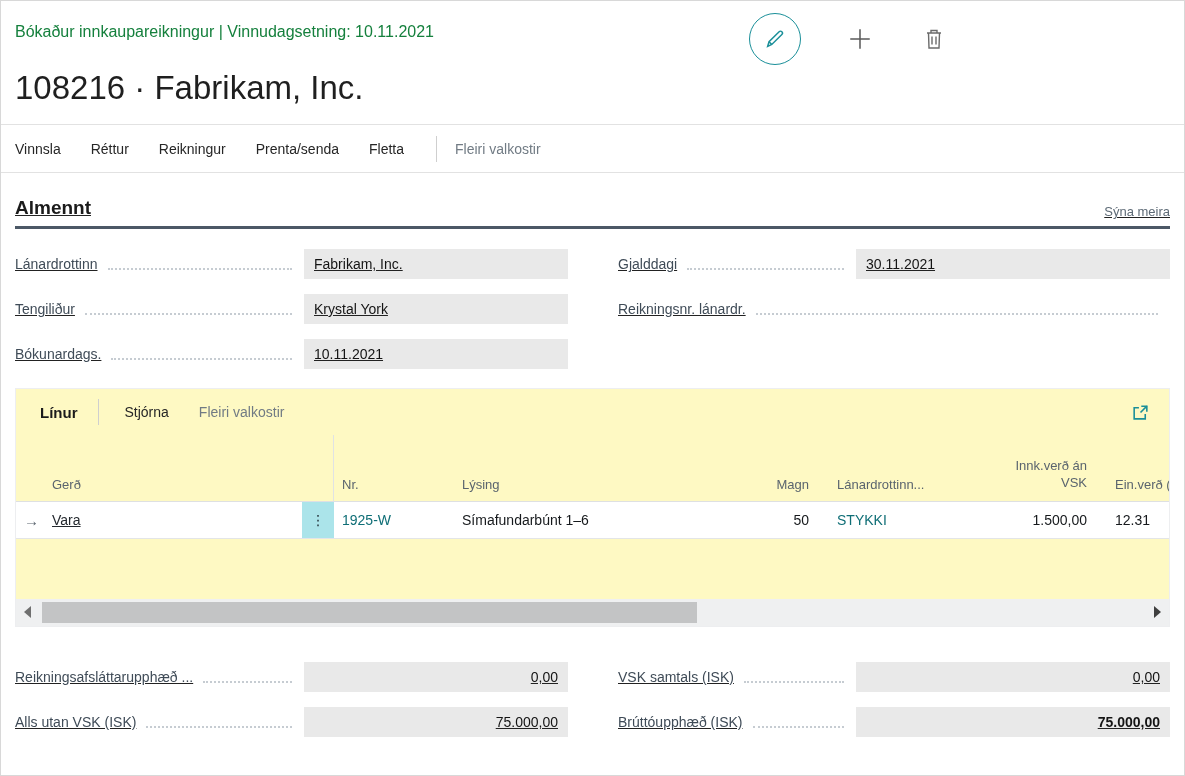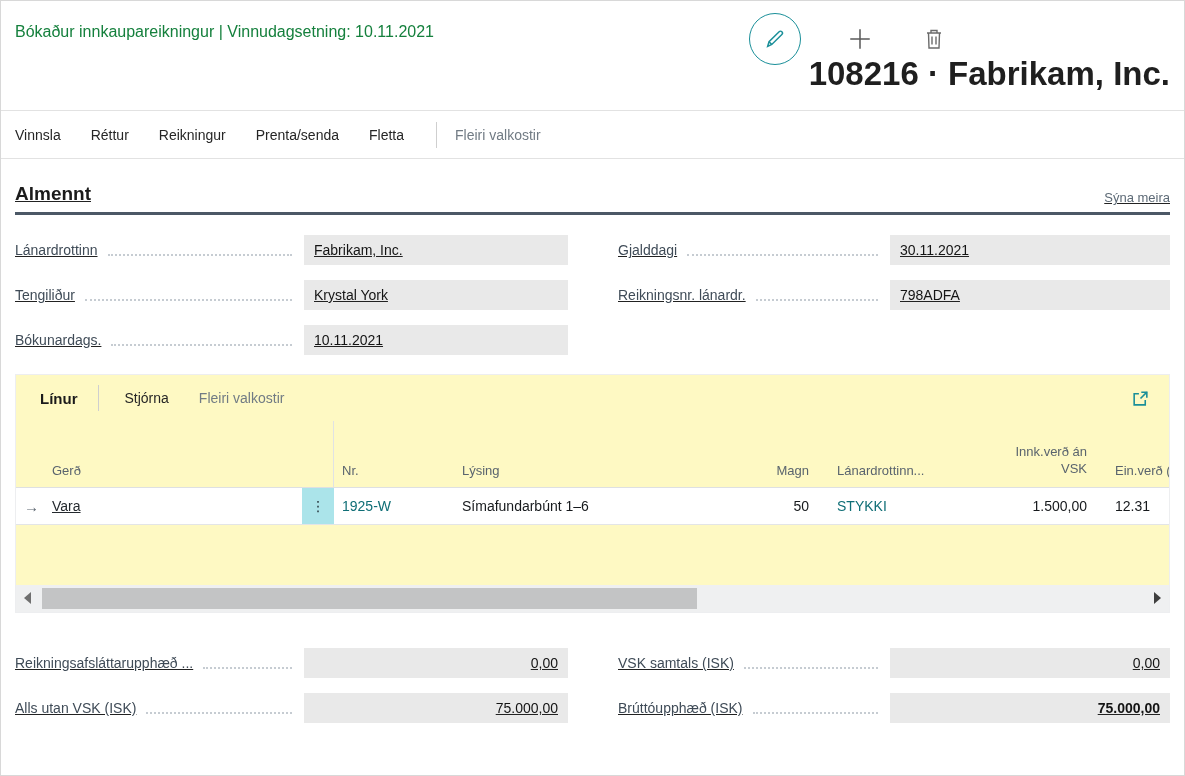--- a/index.html
+++ b/index.html
@@ -5,42 +5,42 @@
   html,body{margin:0;padding:0;background:#fff;}
   .frame{width:1185px;height:776px;box-sizing:border-box;border:1px solid #d8d8d8;background:#fff;
          font-family:"Liberation Sans",sans-serif;position:relative;overflow:hidden;color:#222;}
   
   .hdr{padding:22px 14px 0 14px;position:relative;}
   .caption{font-size:16px;color:#15803d;}
   .actions{position:absolute;top:12px;left:748px;display:flex;align-items:center;gap:44px;}
   .circle-btn{width:50px;height:50px;border:1px solid #1a8f99;border-radius:50%;display:flex;
               align-items:center;justify-content:center;cursor:pointer;background:#fff;}
   .icon-btn{width:30px;height:30px;display:flex;align-items:center;justify-content:center;cursor:pointer;}
-  .page-title{margin-top:14px;font-size:33px;font-weight:700;color:#1f1f1f;text-align:right;}
+  .page-title{margin-top:28px;font-size:33px;font-weight:400;color:#1f1f1f;}
   
   .menubar{margin-top:17px;border-top:1px solid #e2e2e2;border-bottom:1px solid #e2e2e2;height:47px;
            display:flex;align-items:center;padding-left:14px;}
   .mi{font-size:14px;color:#262626;margin-right:30px;cursor:pointer;white-space:nowrap;}
   .mdiv{width:1px;height:26px;background:#cfcfcf;margin:0 18px 0 2px;}
   .mi.more{color:#717b84;}
   
   .sec{padding:0 14px;text-decoration:underline;}
   .sec-head{display:flex;justify-content:space-between;align-items:flex-end;margin-top:24px;}
   .sec-title{font-size:19px;font-weight:bold;color:#1b1b1b;}
   .show-more{font-size:13px;color:#5d6a76;cursor:pointer;}
   .sec-rule{height:3px;background:#4c5866;margin-top:7px;}
   .fields{display:flex;gap:50px;margin-top:20px;}
   .fcol{width:553px;}
   .fcol.right{width:552px;}
   .frow{display:flex;align-items:center;height:30px;margin-bottom:15px;}
   .flabel{font-size:14px;color:#3f4b57;white-space:nowrap;}
   .leader{flex:1;min-width:6px;border-bottom:2px dotted #c6ccd2;margin:10px 12px 0 10px;height:0;align-self:center;}
   .fbox{width:264px;background:#e9e9e9;height:30px;line-height:30px;padding:0 10px;box-sizing:border-box;
         font-size:14px;color:#141414;flex-shrink:0;white-space:nowrap;overflow:hidden;}
-  .fcol.right .fbox{width:280px;}
+  .fcol.right .fbox{width:314px;}
   .fbox.num{text-align:right;}
   .fbox.bold{font-weight:bold;}
   
   .panel{margin:4px 14px 0 14px;border:1px solid #edeef0;background:#fef9c3;box-sizing:border-box;}
   .ltoolbar{height:46px;display:flex;align-items:center;padding:0 14px 0 24px;}
   .ltitle{font-size:15px;font-weight:bold;color:#1b1b1b;margin-right:20px;cursor:pointer;}
   .ldiv{width:1px;height:26px;background:#cfcfcf;margin-right:26px;}
   .lmi{font-size:14px;color:#262626;margin-right:30px;cursor:pointer;}
   .lmi.more{color:#717b84;}
   .lspacer{flex:1;}
@@ -140,21 +140,20 @@
       </div>
       <div class="fcol right">
         <div class="frow">
           <span class="flabel">Gjalddagi</span>
           <span class="leader"></span>
           <span class="fbox">30.11.2021</span>
         </div>
         <div class="frow">
           <span class="flabel">Reikningsnr. lánardr.</span>
           <span class="leader"></span>
-          <span class="fbox">798ADFA</span>
         </div>
       </div>
     </div>
   </div>
 
   <div class="panel">
     <div class="ltoolbar">
       <span class="ltitle">Línur</span>
       <span class="ldiv"></span>
       <span class="lmi">Stjórna</span>

